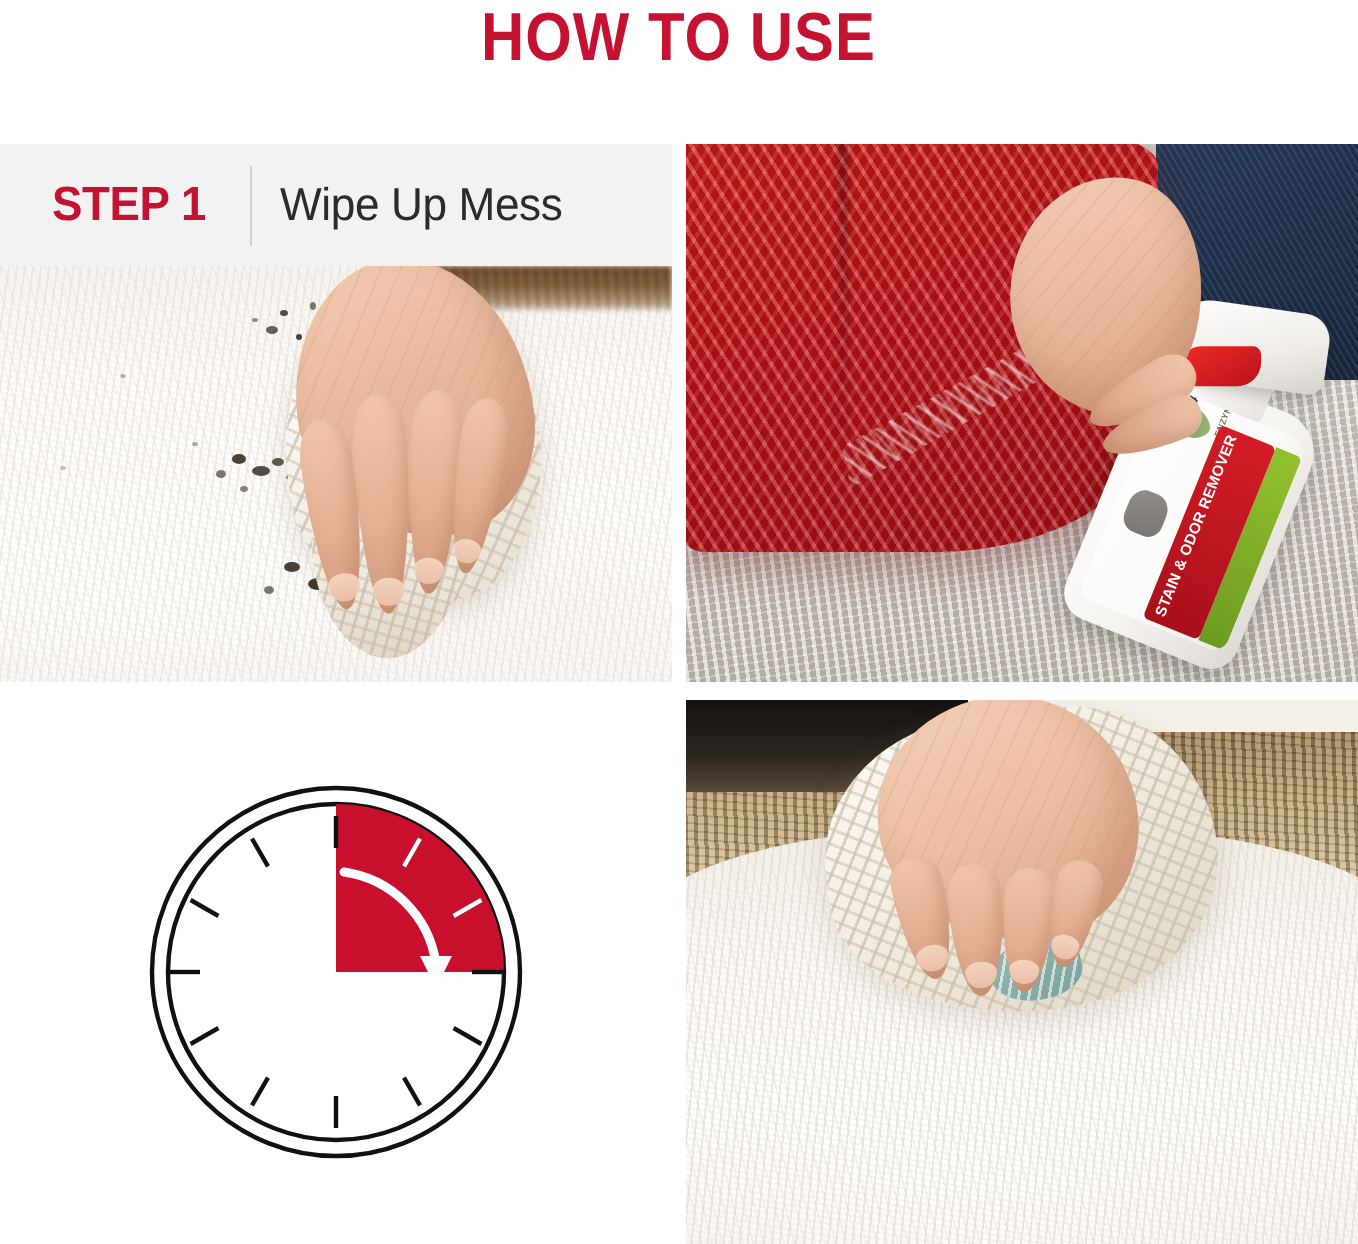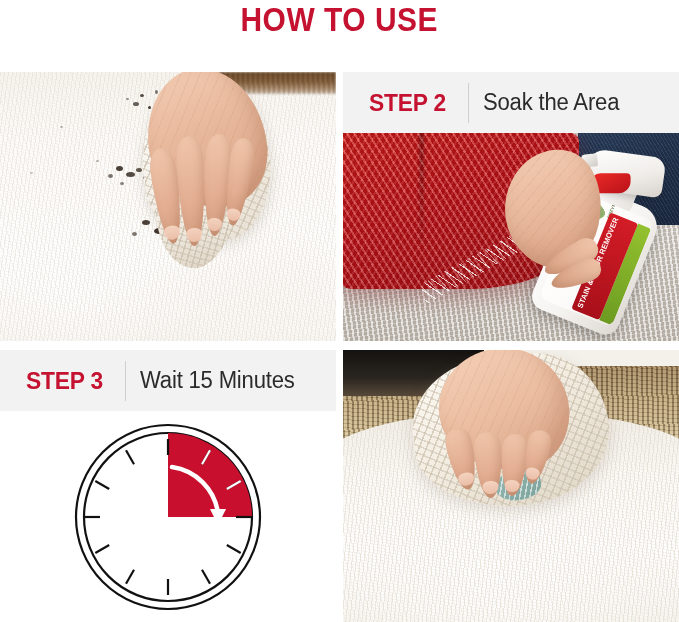--- a/index.html
+++ b/index.html
@@ -466,20 +466,25 @@
 
 <div id="page">
 
   <div class="title-bar">
     <div class="title-text">HOW TO USE</div>
   </div>
 
   <div class="grid">
 
     <div class="panel">
+      <div class="step-header">
+        <span class="step-number">STEP 1</span>
+        <span class="hdr-divider"></span>
+        <span class="step-label">Wipe Up Mess</span>
+      </div>
       <div class="photo p1">
         <div class="shag"></div>
         <div class="floor-top"></div>
 
         <div class="dirt-cluster">
           <span class="dirt" style="left:140px;top:22px;width:4px;height:3px;opacity:.8"></span>
           <span class="dirt" style="left:133px;top:30px;width:6px;height:4px;opacity:.7"></span>
           <span class="dirt" style="left:148px;top:34px;width:3px;height:3px;opacity:.85"></span>
           <span class="dirt" style="left:126px;top:26px;width:3px;height:2px;opacity:.5"></span>
           <span class="dirt" style="left:155px;top:18px;width:3px;height:4px;opacity:.6"></span>
@@ -518,25 +523,20 @@
         </div>
         <div class="finger" style="left:227px;top:66px;width:23px;height:88px;transform:rotate(8deg)">
           <span class="nail" style="left:4px;bottom:5px;width:14px;height:12px"></span>
         </div>
       </div>
     </div>
 
     <div class="gutter-v"></div>
 
     <div class="panel">
-      <div class="step-header">
-        <span class="step-number">STEP 2</span>
-        <span class="hdr-divider"></span>
-        <span class="step-label">Soak the Area</span>
-      </div>
       <div class="photo p2">
         <div class="jeans"></div>
         <div class="rug"></div>
         <div class="pillow"></div>
         <div class="blanket">
           <span class="blanket-fold"></span>
         </div>
 
         <div class="spray"></div>
 
@@ -564,25 +564,20 @@
           <span class="creases"></span>
         </div>
         <div class="finger" style="right:96px;top:96px;width:24px;height:58px;transform:rotate(62deg);background:linear-gradient(170deg,#f0c6ab,#d9a082)"></div>
         <div class="finger" style="right:92px;top:116px;width:22px;height:52px;transform:rotate(68deg);background:linear-gradient(170deg,#eec2a7,#d39c7e)"></div>
       </div>
     </div>
 
     <div class="gutter-h"></div>
 
     <div class="panel">
-      <div class="step-header">
-        <span class="step-number">STEP 3</span>
-        <span class="hdr-divider"></span>
-        <span class="step-label">Wait 15 Minutes</span>
-      </div>
       <div class="photo p3">
         <svg class="clock-svg" width="200" height="200" viewBox="0 0 200 200" aria-hidden="true">
 
           <circle cx="100" cy="100" r="92" fill="#ffffff" stroke="#111111" stroke-width="2.2"></circle>
           <circle cx="100" cy="100" r="84" fill="#ffffff" stroke="#111111" stroke-width="2.2"></circle>
 
           <path d="M100,100 L100,16 A84,84 0 0 1 184,100 Z" fill="#C8102E"></path>
 
           <g stroke="#111111" stroke-width="2.2" stroke-linecap="butt">
             <line x1="100" y1="22" x2="100" y2="38"></line>

